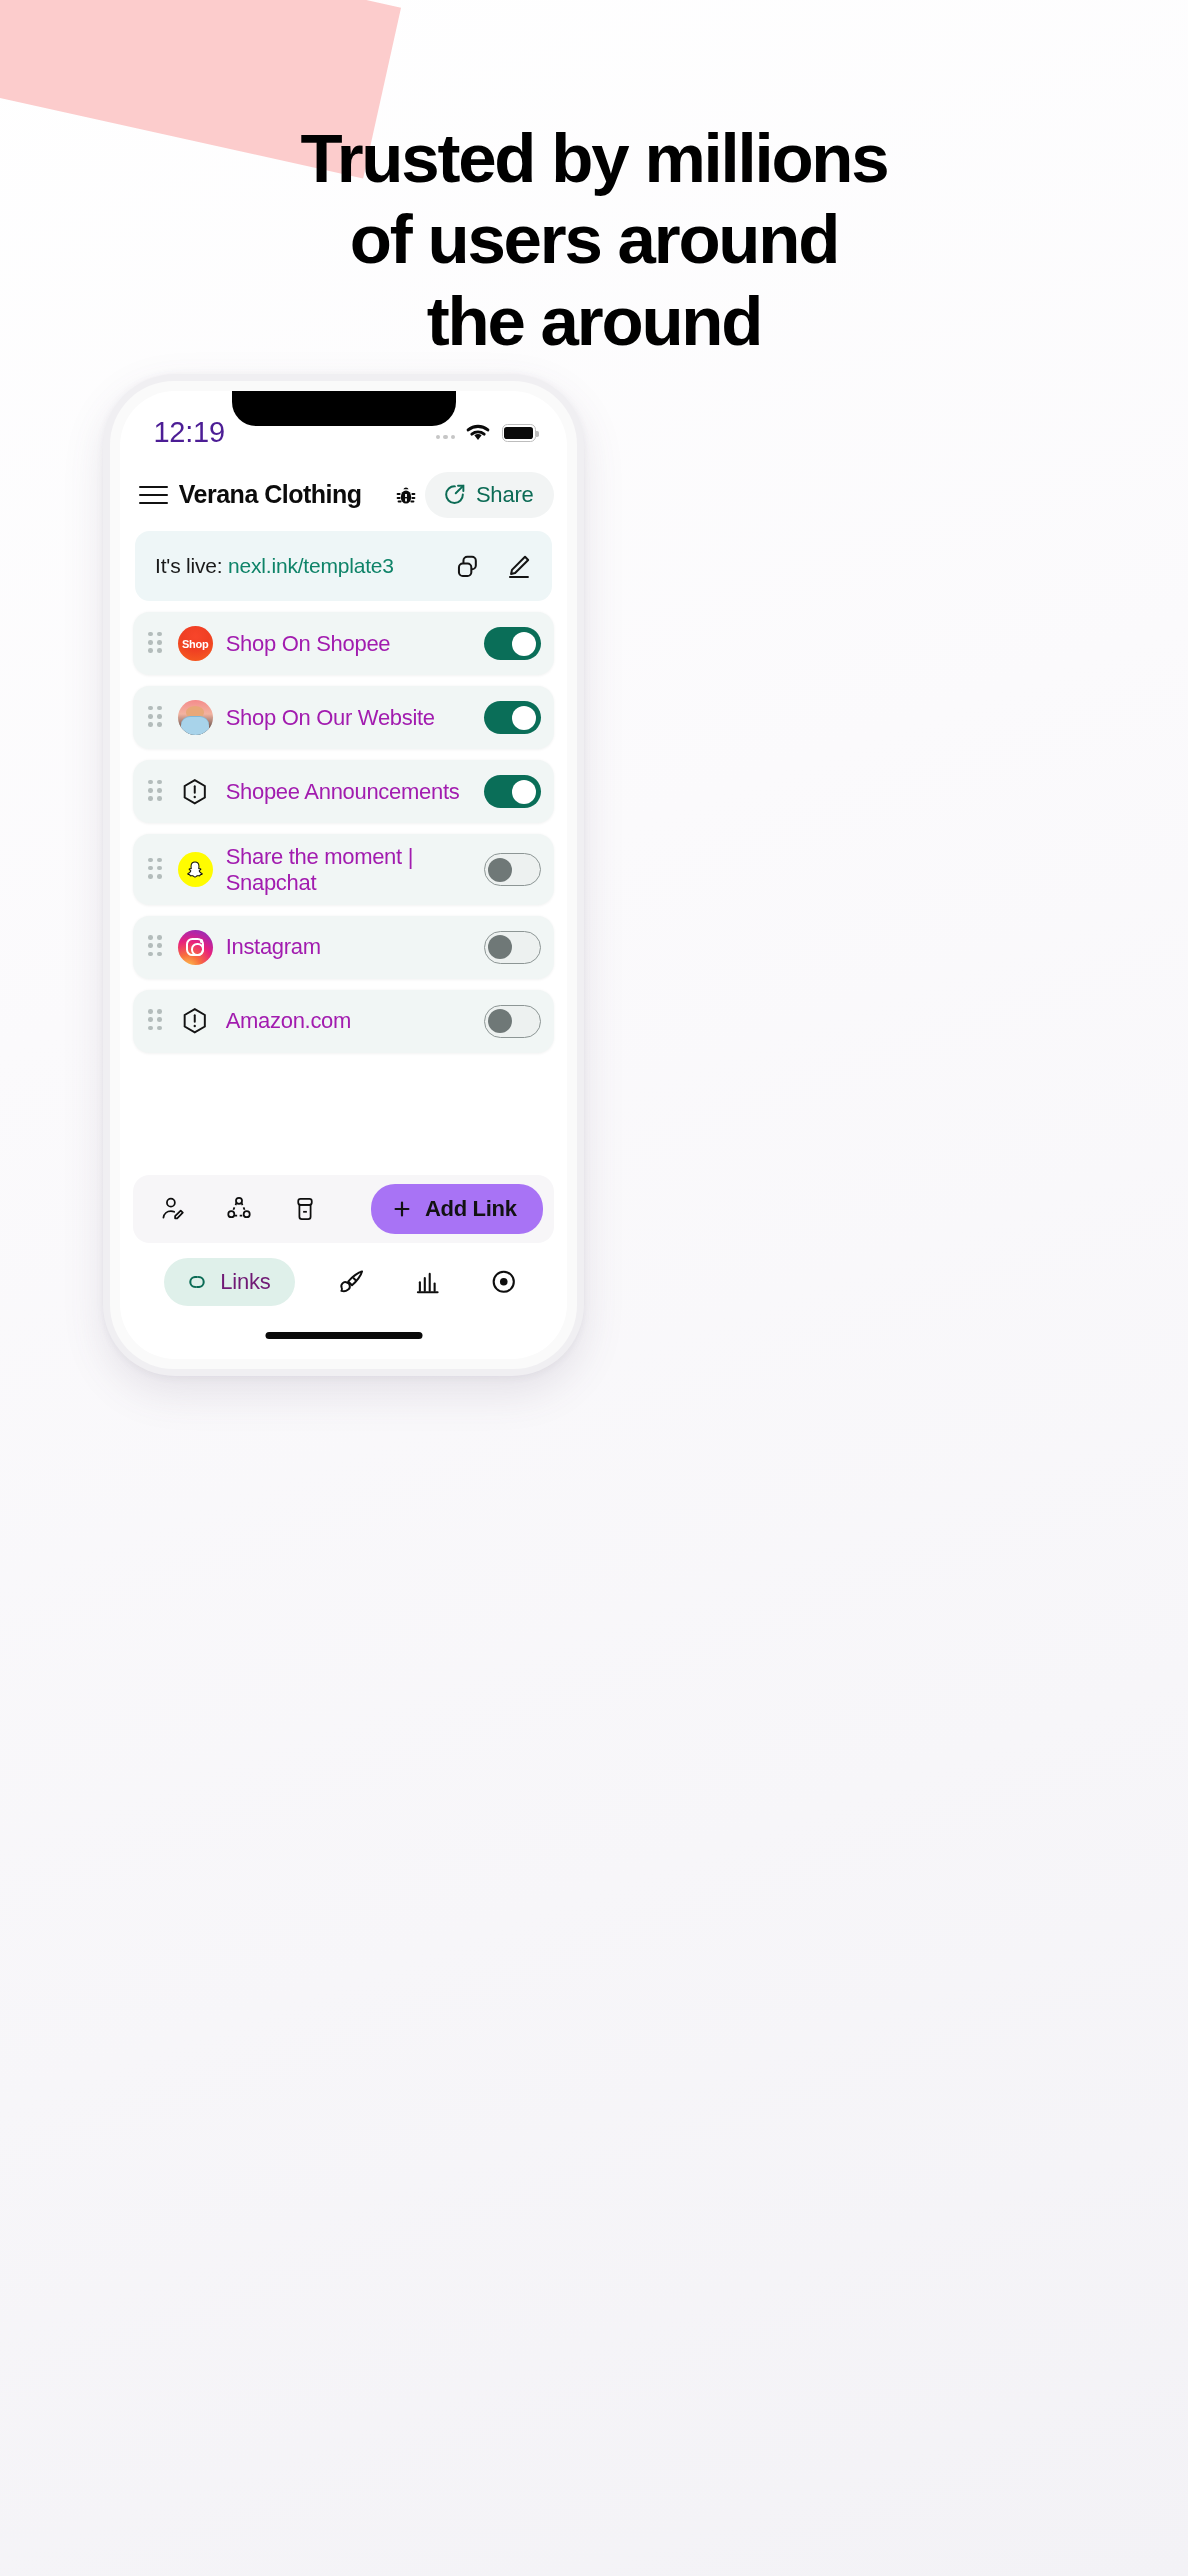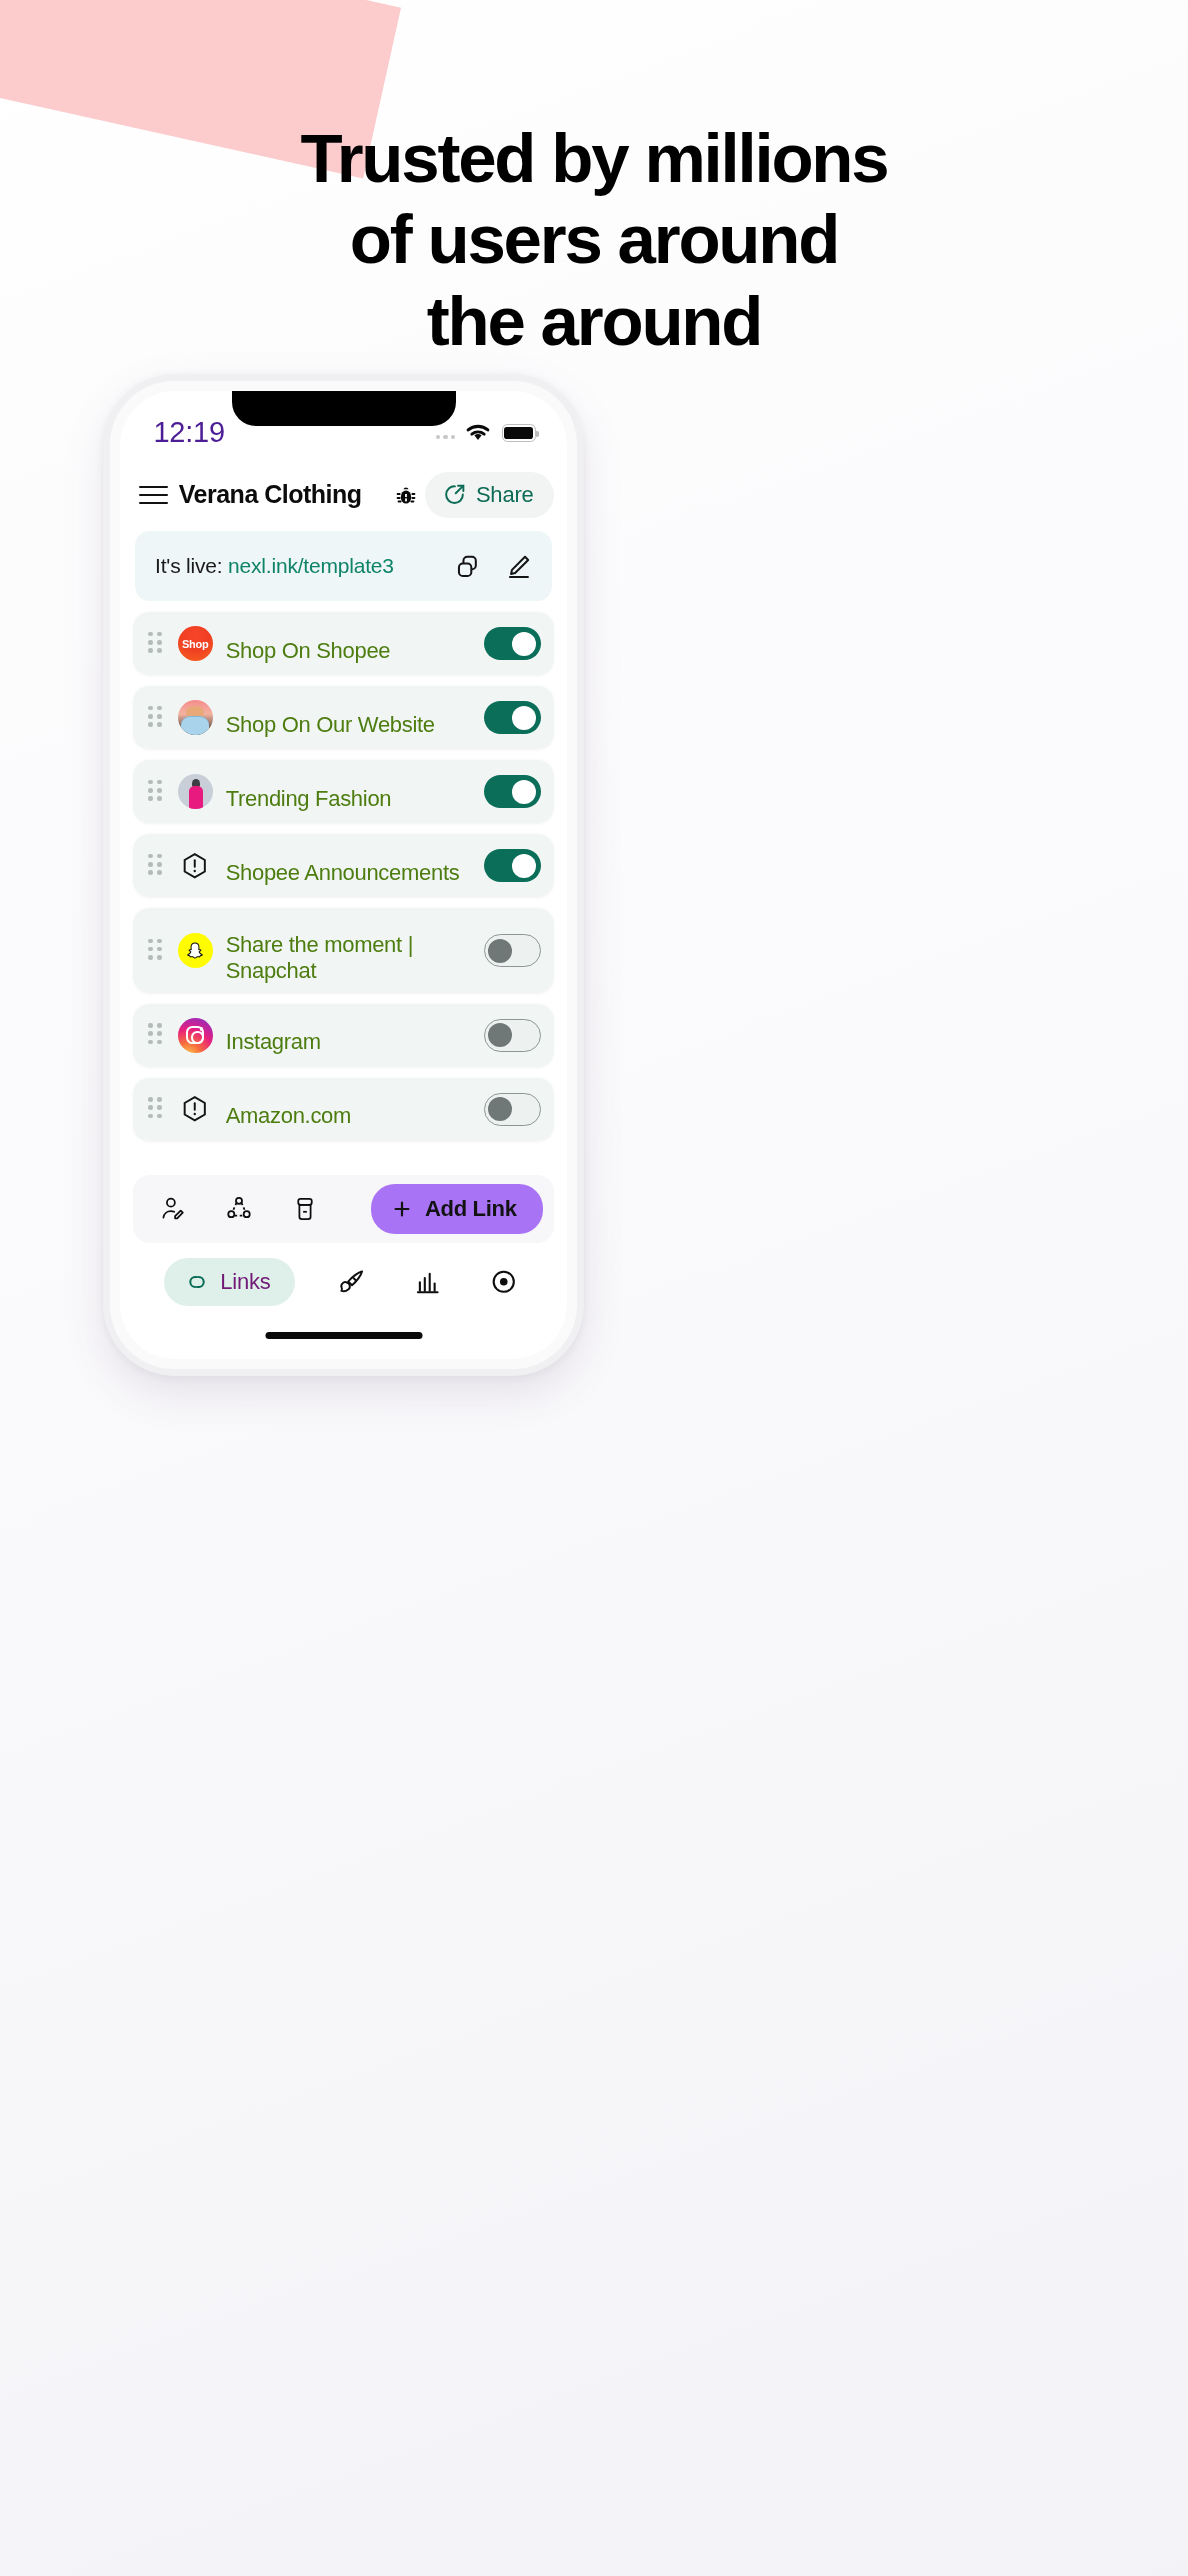--- a/index.html
+++ b/index.html
@@ -212,26 +212,25 @@
     grid-template-columns: repeat(2, 4.6px);
     grid-template-rows: repeat(3, 4.6px);
     gap: 3.7px 4.6px;
     cursor: grab;
     flex: none;
   }
   .drag-handle i { display: block; width: 4.6px; height: 4.6px; border-radius: 50%; background: #b3bcbb; }
   .row-icon { width: 35px; height: 35px; border-radius: 50%; flex: none; overflow: hidden; position: relative; }
   .row-label {
     font-size: 22px;
-    color: #4d7c0f;
+    color: #a21caf;
     letter-spacing: -0.3px;
     line-height: 1.18;
     flex: 1;
     padding-right: 7.4px;
-    margin-top: 14px;
   }
   .toggle {
     width: 57px; height: 33px;
     border-radius: 18.4px;
     flex: none;
     position: relative;
     cursor: pointer;
   }
   .toggle.on { background: #0a6e58; }
   .toggle.off { background: #edf1f0; border: 1.8px solid #8d9695; }
@@ -433,35 +432,20 @@
               <i></i>
               <i></i>
             </div>
           <div class="row-icon ico-website"></div>
           <div class="row-label">Shop On Our Website</div>
           <div class="toggle on">
               <div class="knob"></div>
             </div>
         </div>
 
-        <div class="link-row">
-          <div class="drag-handle">
-              <i></i>
-              <i></i>
-              <i></i>
-              <i></i>
-              <i></i>
-              <i></i>
-            </div>
-          <div class="row-icon ico-fashion"></div>
-          <div class="row-label">Trending Fashion</div>
-          <div class="toggle on">
-              <div class="knob"></div>
-            </div>
-        </div>
 
         <div class="link-row">
           <div class="drag-handle">
               <i></i>
               <i></i>
               <i></i>
               <i></i>
               <i></i>
               <i></i>
             </div>

